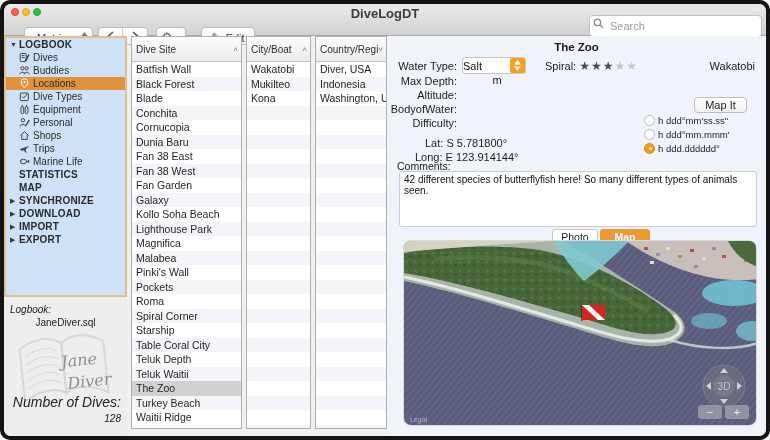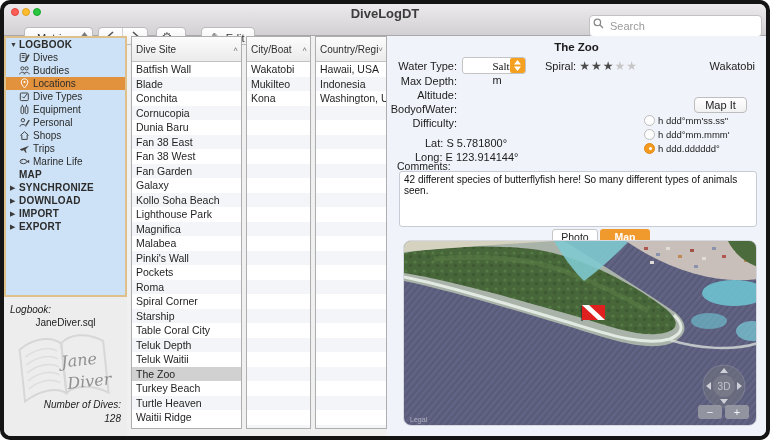--- a/index.html
+++ b/index.html
@@ -46,21 +46,21 @@
   .side-row .disc { width:9px; font-size:7px; color:#3a3a3a; flex:0 0 9px; }
   .side-row .sec { font-weight:bold; letter-spacing:0.2px; }
   .side-row .ic { width:11px; height:11px; margin:0 3px 0 9px; color:#444; flex:0 0 11px; }
   .side-row .ic svg { width:11px; height:11px; display:block; }
   .side-row.sel { background:#e2913c; }
   .side-row.sel .ic { color:#fff; }
   .info-box { position:absolute; left:0; top:293px; width:123px; bottom:0; background:#ededed; }
   .lb-label { position:absolute; left:6px; top:7px; font-size:10px; font-style:italic; color:#222; }
   .lb-file  { position:absolute; left:0; right:0; top:20px; text-align:center; font-size:10px; color:#222; }
   .book-mark { position:absolute; left:6px; top:32px; width:112px; height:82px; transform:rotate(-6deg); }
-  .dives-label { position:absolute; right:6px; bottom:26px; font-size:10px; font-style:italic; color:#222; }
+  .dives-label { position:absolute; right:6px; bottom:26px; font-size:14px; font-style:italic; color:#222; }
   .dives-count { position:absolute; right:6px; bottom:12px; font-size:10px; font-style:italic; color:#222; }
 
   
   .pane { position:absolute; top:32px; height:393px; background:#fff; border:1px solid #aeaeae; overflow:hidden; }
   .pane-0 { left:127px; width:111px; }
   .pane-1 { left:242px; width:65px; }
   .pane-2 { left:311px; width:72px; }
   .pane-hd { height:25px; background:linear-gradient(#fcfcfc,#ebebeb); border-bottom:1px solid #c2c2c2;
              display:flex; align-items:center; font-size:10px; color:#2e2e2e; padding:0 3px 0 4px; }
   .pane-hd .hl { flex:1; overflow:hidden; white-space:nowrap; }
@@ -70,21 +70,21 @@
   .prow:nth-child(odd) { background:#f4f5f8; }  
   .prow.sel { background:#d1d1d1; }
 
   
   .detail { position:absolute; left:383px; top:32px; right:0; bottom:0; background:#f0f3fa; }
   .d-title { position:absolute; left:0; right:0; top:5px; text-align:center; font-size:11.5px;
              font-weight:bold; color:#1a1a1a; }
   .frow { position:absolute; left:0; width:70px; text-align:right; font-size:11px; color:#1c1c1c; }
   .popup-salt { position:absolute; left:75px; top:21px; width:64px; height:17px; background:#fff;
                 border:1px solid #c4c4c4; border-radius:3px; display:flex; align-items:center; font-size:11px; }
-  .popup-salt .lbl { flex:1; text-align:right; color:#111;font-family:Liberation Serif, serif; }
+  .popup-salt .lbl { flex:1; text-align:left; color:#111; }
   .popup-salt .ostep { width:15px; height:15px; background:#f6a01f; border-radius:2px; margin-right:0.5px;
                        display:flex; flex-direction:column; align-items:center; justify-content:center; gap:1px; }
   .rating { position:absolute; left:158px; top:23px; font-size:11px; color:#1c1c1c; display:flex; align-items:center; }
   .stars { margin-left:3px; font-size:12px; letter-spacing:1px; }
   .stars .on { color:#4a4a4a; } .stars .off { color:#c6c6c6; }
   .d-loc { position:absolute; right:11px; top:24px; font-size:11px; color:#1c1c1c; }
   .d-m { position:absolute; left:95px; top:38px; width:30px; text-align:center; font-size:11px; color:#1c1c1c; }
   .mapit { position:absolute; left:307px; top:61px; width:53px; height:16px; background:linear-gradient(#fff,#f1f1f1);
            border:1px solid #bdbdbd; border-radius:4px; font-size:11px; color:#222; display:flex;
            align-items:center; justify-content:center; }
@@ -253,20 +253,24 @@
               <svg viewBox="0 0 11 11">
                 <ellipse cx="4.4" cy="5.5" rx="3.3" ry="2.2" fill="none" stroke="currentColor"></ellipse>
                 <path d="M7.4,5.5 L10.2,3.7 L10.2,7.3 Z" fill="currentColor"></path>
                 <circle cx="2.9" cy="5" r="0.55" fill="currentColor"></circle>
               </svg>
             </span>
             <span>Marine Life</span>
           </div>
           <div class="side-row">
             <span class="disc"></span>
+            <span class="sec">STATISTICS</span>
+          </div>
+          <div class="side-row">
+            <span class="disc"></span>
             <span class="sec">MAP</span>
           </div>
           <div class="side-row">
             <span class="disc">▶</span>
             <span class="sec">SYNCHRONIZE</span>
           </div>
           <div class="side-row">
             <span class="disc">▶</span>
             <span class="sec">DOWNLOAD</span>
           </div>
@@ -297,20 +301,21 @@
       <div class="dives-label">Number of Dives:</div>
       <div class="dives-count">128</div>
     </div>
 
     <div class="pane pane-0">
           <div class="pane-hd">
             <span class="hl">Dive Site</span>
             <span class="caret">˄</span>
           </div>
           <div class="prow">Batfish Wall</div>
+          <div class="prow">Black Forest</div>
           <div class="prow">Blade</div>
           <div class="prow">Conchita</div>
           <div class="prow">Cornucopia</div>
           <div class="prow">Dunia Baru</div>
           <div class="prow">Fan 38 East</div>
           <div class="prow">Fan 38 West</div>
           <div class="prow">Fan Garden</div>
           <div class="prow">Galaxy</div>
           <div class="prow">Kollo Soha Beach</div>
           <div class="prow">Lighthouse Park</div>
@@ -319,21 +324,20 @@
           <div class="prow">Pinki's Wall</div>
           <div class="prow">Pockets</div>
           <div class="prow">Roma</div>
           <div class="prow">Spiral Corner</div>
           <div class="prow">Starship</div>
           <div class="prow">Table Coral City</div>
           <div class="prow">Teluk Depth</div>
           <div class="prow">Teluk Waitii</div>
           <div class="prow sel">The Zoo</div>
           <div class="prow">Turkey Beach</div>
-          <div class="prow">Turtle Heaven</div>
           <div class="prow">Waitii Ridge</div>
         </div>
     <div class="pane pane-1">
           <div class="pane-hd">
             <span class="hl">City/Boat</span>
             <span class="caret">˄</span>
           </div>
           <div class="prow">Wakatobi</div>
           <div class="prow">Mukilteo</div>
           <div class="prow">Kona</div>
@@ -359,21 +363,21 @@
           <div class="prow"></div>
           <div class="prow"></div>
           <div class="prow"></div>
           <div class="prow"></div>
         </div>
     <div class="pane pane-2">
           <div class="pane-hd">
             <span class="hl">Country/Region</span>
             <span class="caret">˅</span>
           </div>
-          <div class="prow">Hawaii, USA</div>
+          <div class="prow">Diver, USA</div>
           <div class="prow">Indonesia</div>
           <div class="prow">Washington, USA</div>
           <div class="prow"></div>
           <div class="prow"></div>
           <div class="prow"></div>
           <div class="prow"></div>
           <div class="prow"></div>
           <div class="prow"></div>
           <div class="prow"></div>
           <div class="prow"></div>

